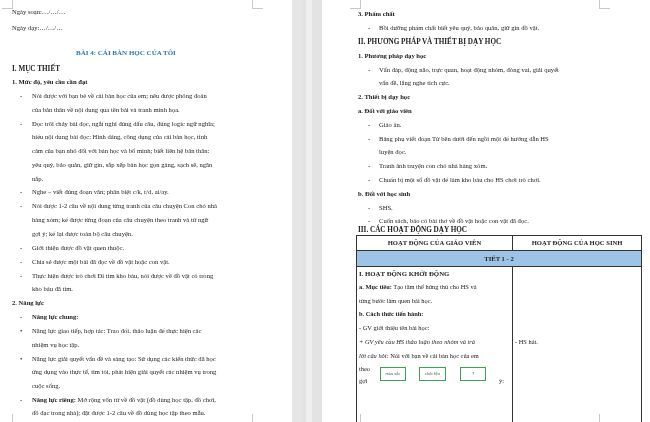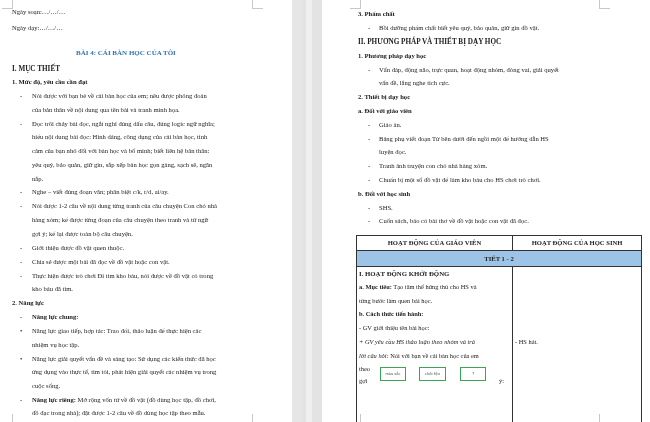--- a/index.html
+++ b/index.html
@@ -134,20 +134,21 @@
   <div class="line" style="left:57px;top:160px;">Tranh ảnh truyện con chó nhà hàng xóm.</div>
   <div class="dash" style="left:46px;top:174px;">-</div>
   <div class="line" style="left:57px;top:174px;">Chuẩn bị một số đồ vật để làm kho báu cho HS chơi trò chơi.</div>
 
   <div class="line b" style="left:36px;top:188px;">b. Đối với học sinh</div>
   <div class="dash" style="left:46px;top:202px;">-</div>
   <div class="line" style="left:57px;top:202px;">SHS.</div>
   <div class="dash" style="left:46px;top:215px;">-</div>
   <div class="line" style="left:57px;top:215px;">Cuốn sách, báo có bài thơ về đồ vật hoặc con vật đã đọc.</div>
 
+  <div class="line heading" style="left:36px;top:223px;top:224px;">III. CÁC HOẠT ĐỘNG DẠY HỌC</div>
 
   <div class="tbl">
     <div class="trow">
       <div class="th c1">HOẠT ĐỘNG CỦA GIÁO VIÊN</div>
       <div class="th c2">HOẠT ĐỘNG CỦA HỌC SINH</div>
     </div>
     <div class="tiet">TIẾT 1 - 2</div>
     <div class="body-row">
       <div class="cell1">
         <div class="cline b" style="top:1px;font-size:6.8px;">I. HOẠT ĐỘNG KHỞI ĐỘNG</div>

